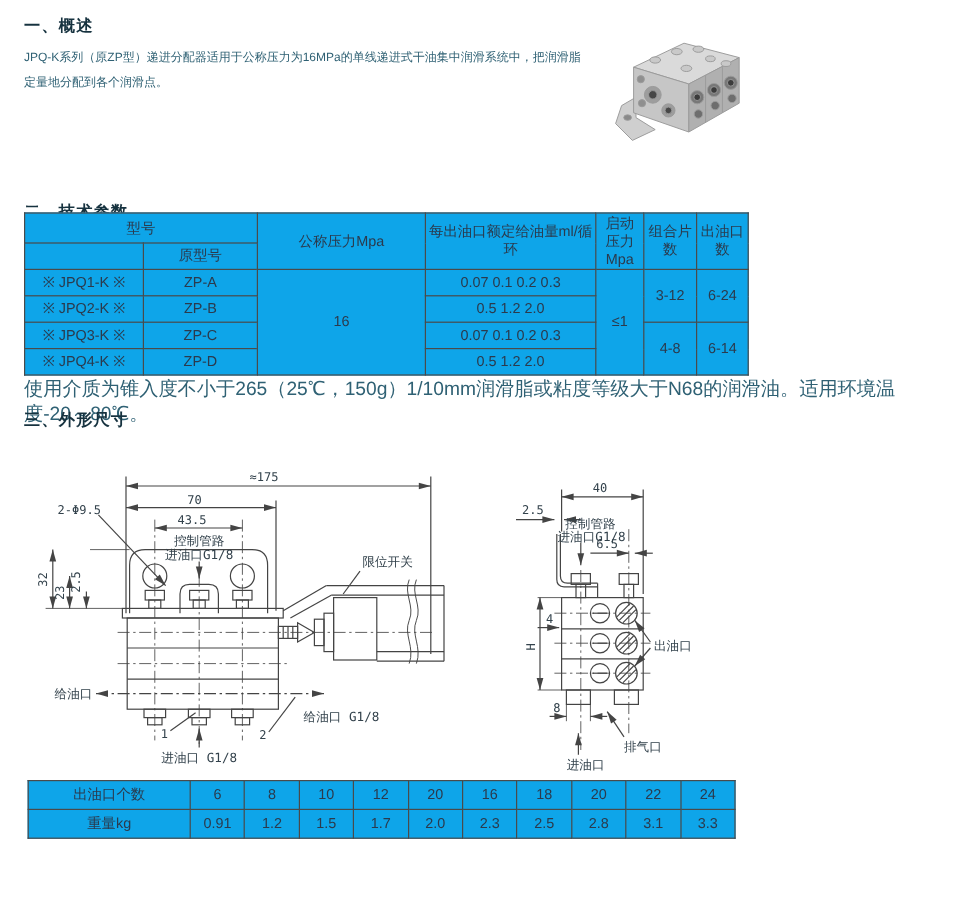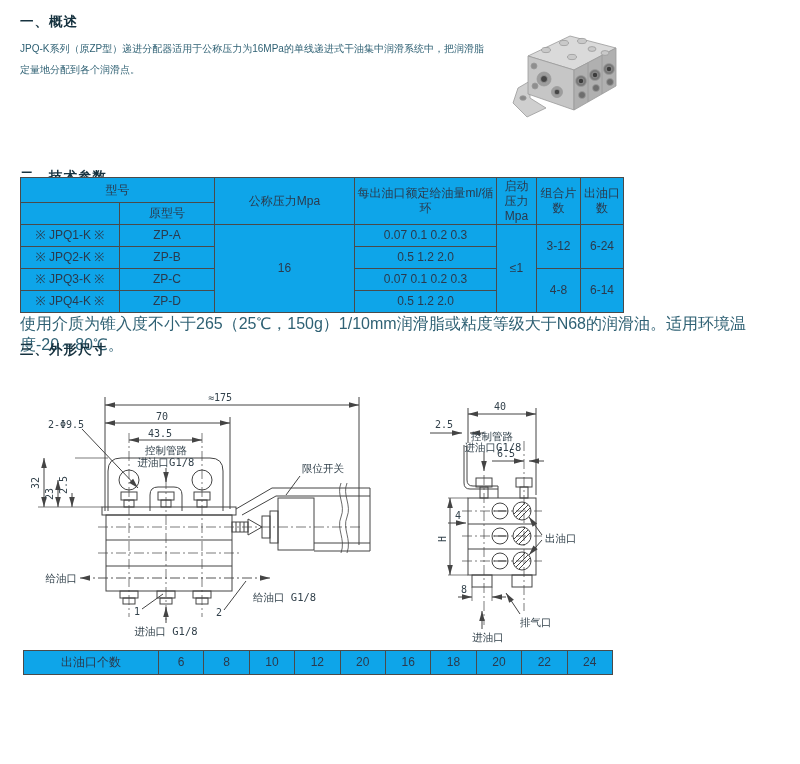--- a/index.html
+++ b/index.html
@@ -334,14 +334,27 @@
     <td>8</td>
     <td>10</td>
     <td>12</td>
     <td>20</td>
     <td>16</td>
     <td>18</td>
     <td>20</td>
     <td>22</td>
     <td>24</td>
   </tr>
+  <tr>
+    <td>重量kg</td>
+    <td>0.91</td>
+    <td>1.2</td>
+    <td>1.5</td>
+    <td>1.7</td>
+    <td>2.0</td>
+    <td>2.3</td>
+    <td>2.5</td>
+    <td>2.8</td>
+    <td>3.1</td>
+    <td>3.3</td>
+  </tr>
 </tbody>
   </table>
 
 </body></html>

